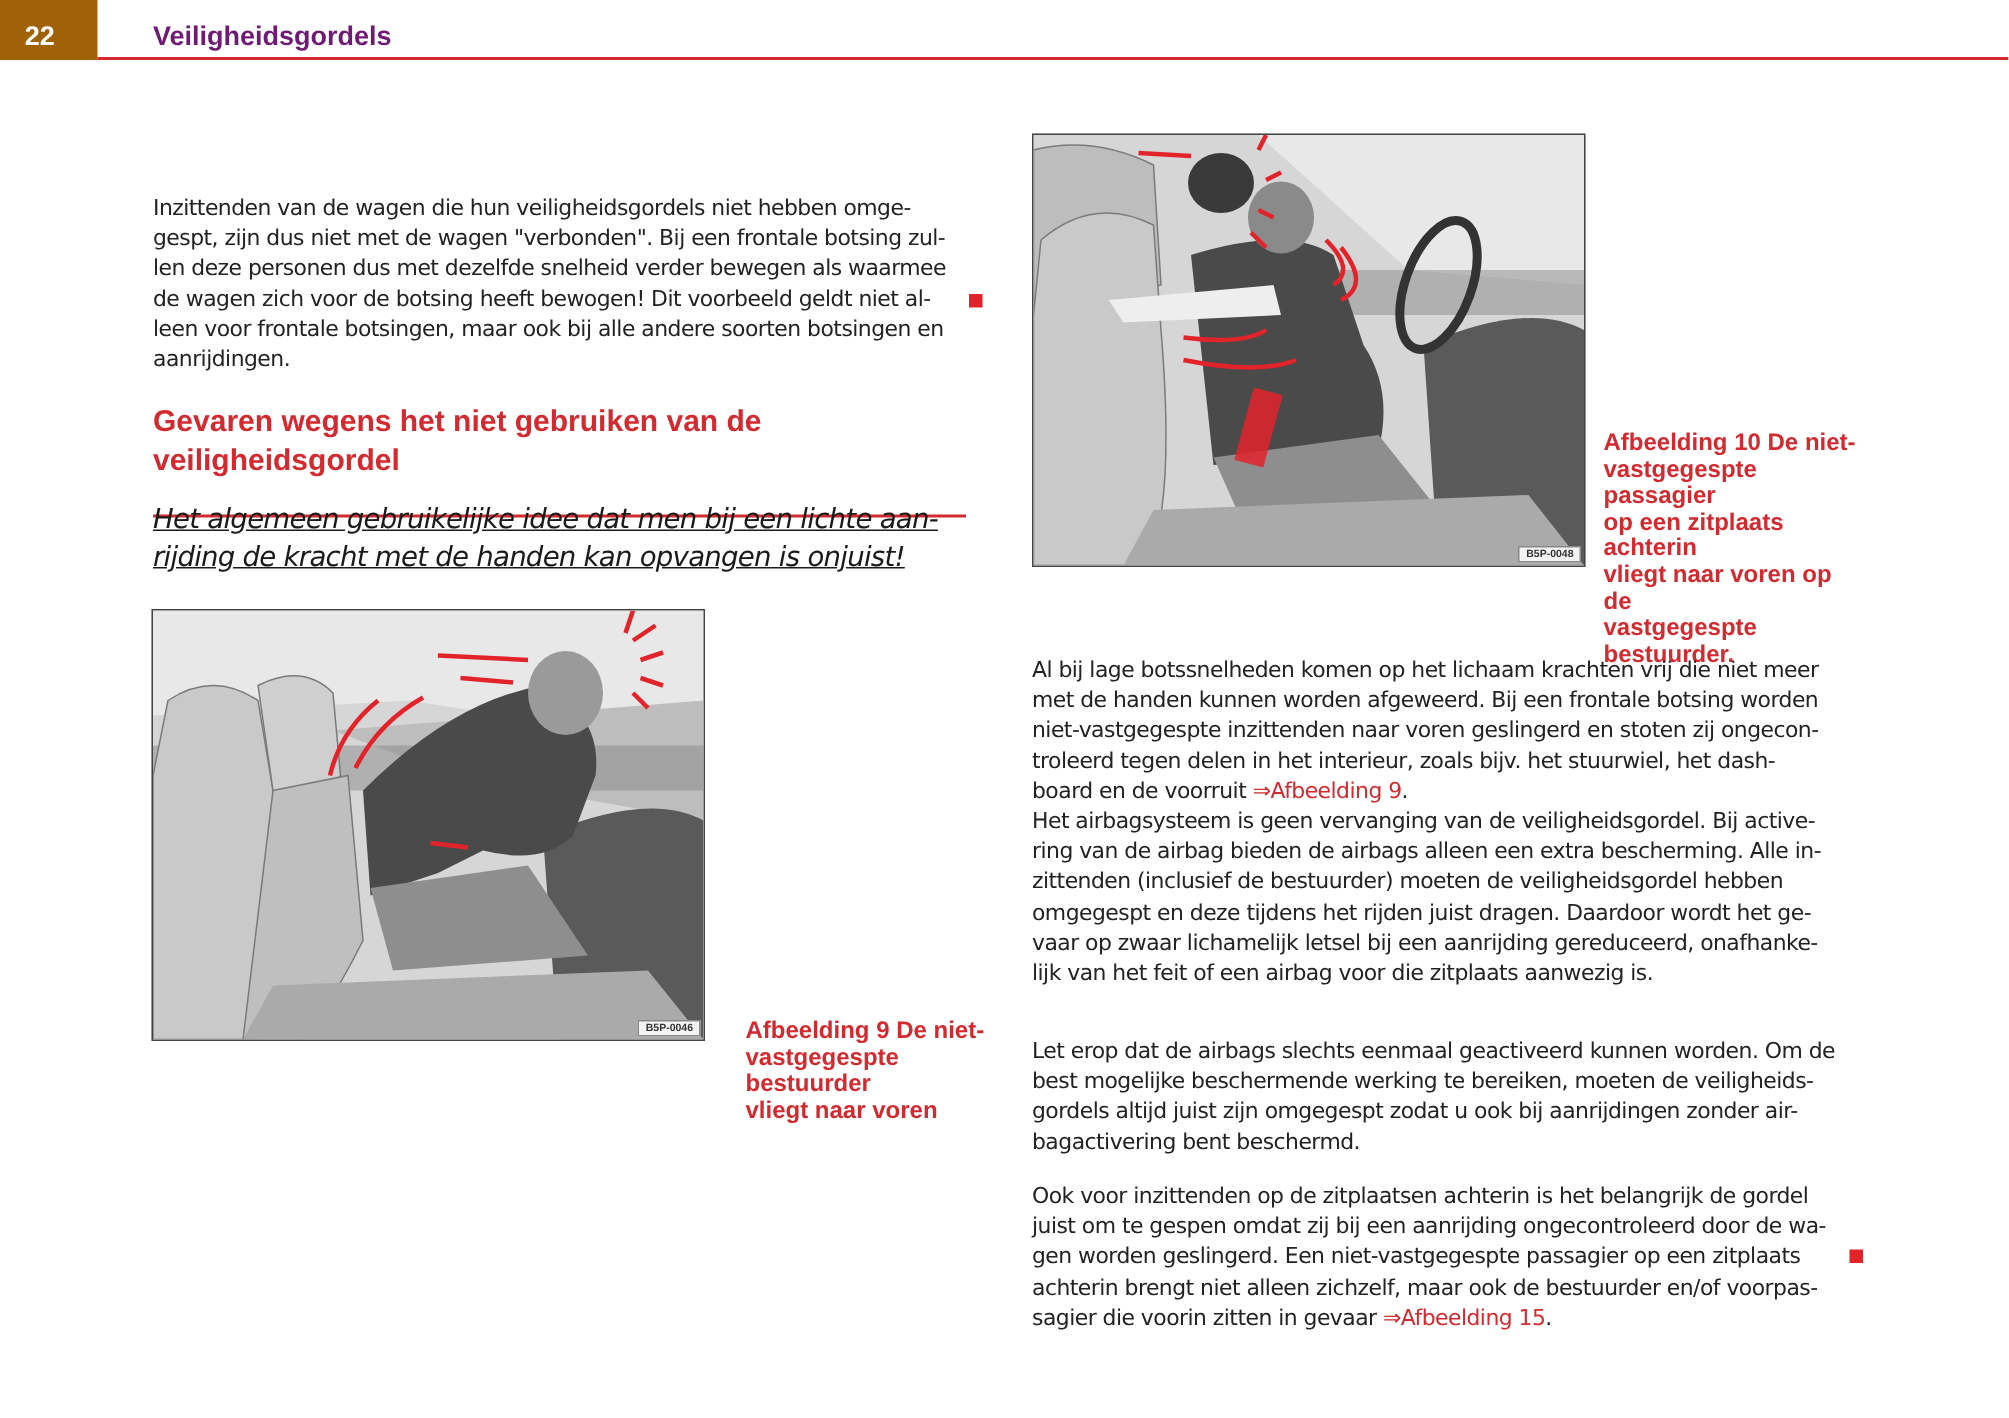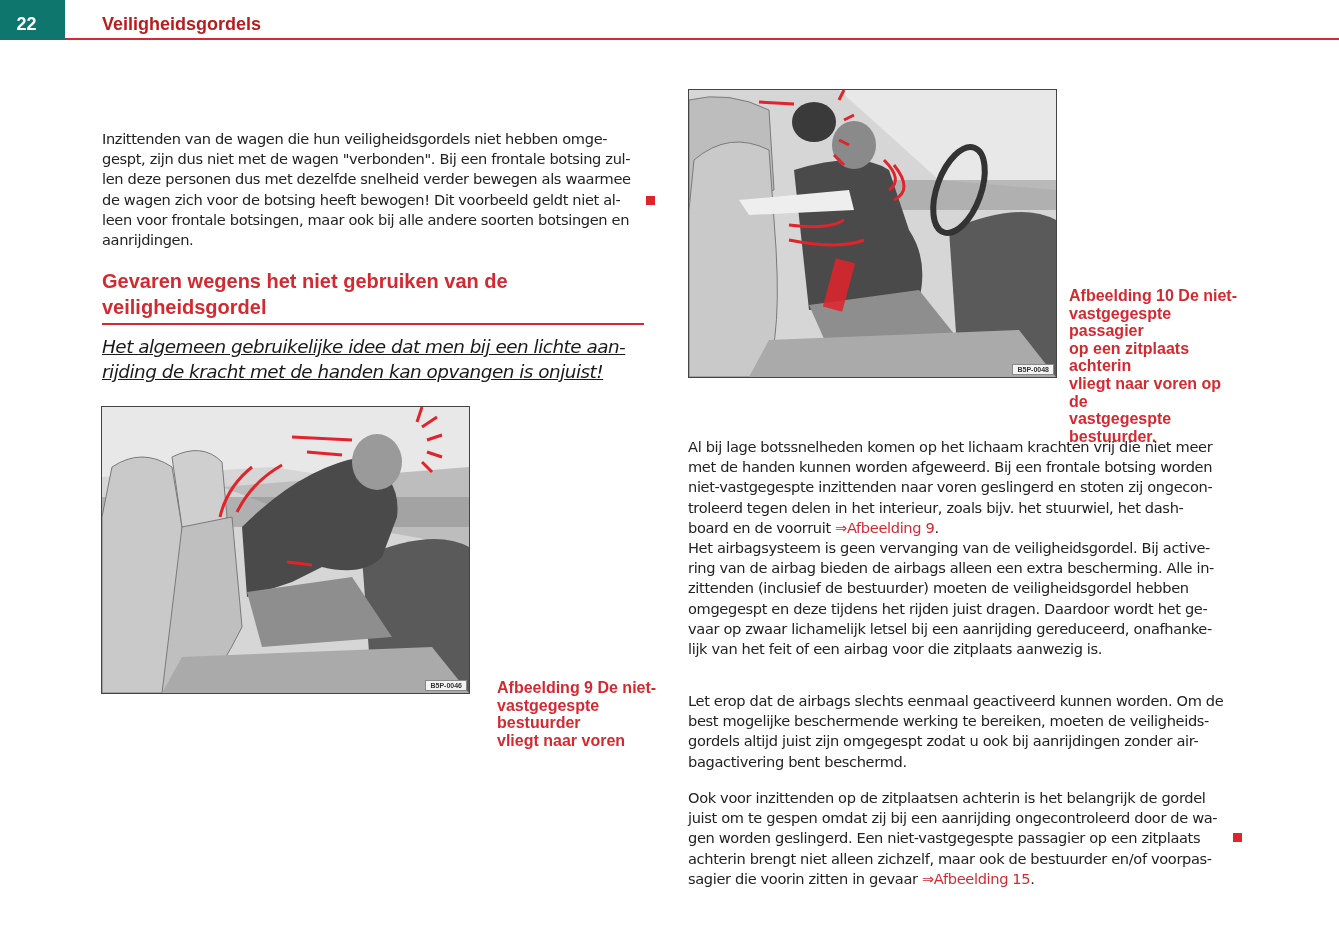--- a/index.html
+++ b/index.html
@@ -2,43 +2,43 @@
 <html><head>
 <meta charset="utf-8">
 <style>
   html, body { margin: 0; padding: 0; background: #ffffff; }
   body {
     width: 1339px; height: 945px; position: relative; overflow: hidden;
     font-family: "DejaVu Sans", sans-serif; color: #1a1a1a;
   }
   .header-pagebox {
     position: absolute; left: 0; top: 0; width: 65px; height: 40px;
-    background: #0f766e; color: #fff;
+    background: #a16207; color: #fff;
     font-family: "Liberation Sans", sans-serif; font-weight: bold; font-size: 18px;
     display: flex; align-items: flex-end; justify-content: center; padding-bottom: 0;
     box-sizing: border-box;
   }
   .header-pagebox span { position: relative; top: -5px; left: -6px; }
   .header-rule {
     position: absolute; left: 65px; top: 38px; width: 1274px; height: 2px; background: #d42a2f;
   }
   .header-title {
     position: absolute; left: 102px; top: 14px;
-    font-family: "Liberation Sans", sans-serif; font-weight: bold; font-size: 18px; color: #b91c1c;
+    font-family: "Liberation Sans", sans-serif; font-weight: bold; font-size: 18px; color: #701a75;
   }
   .body-text {
     position: absolute; font-size: 14.6px; line-height: 20.2px; color: #222;
     font-family: "DejaVu Sans", sans-serif; letter-spacing: -0.35px; margin-top: 40px;
   }
   .body-text p { margin: 0; white-space: pre-line; }
   .end-marker { display: inline-block; width: 9px; height: 9px; background: #e2232a; position: absolute; }
   .section-heading {
     position: absolute; left: 102px; top: 268px; width: 542px;
     font-family: "Liberation Sans", sans-serif; font-weight: bold; font-size: 20px; line-height: 26px;
-    color: #d42a2f; white-space: pre-line; padding-bottom: 3px; border-bottom: 2px solid #d42a2f;
+    color: #d42a2f; white-space: pre-line; padding-bottom: 23px; border-bottom: 2px solid #d42a2f;
   }
   .lead {
     position: absolute; left: 102px; top: 334px; width: 545px;
     font-family: "DejaVu Sans", sans-serif; font-style: italic; font-size: 18.4px; line-height: 25px;
     color: #1a1a1a; white-space: pre-line; letter-spacing: -0.5px; text-decoration: underline;
   }
   .figure {
     position: absolute; border: 1px solid #444; background: #d9d9d9; overflow: hidden;
   }
   .figure .code {

